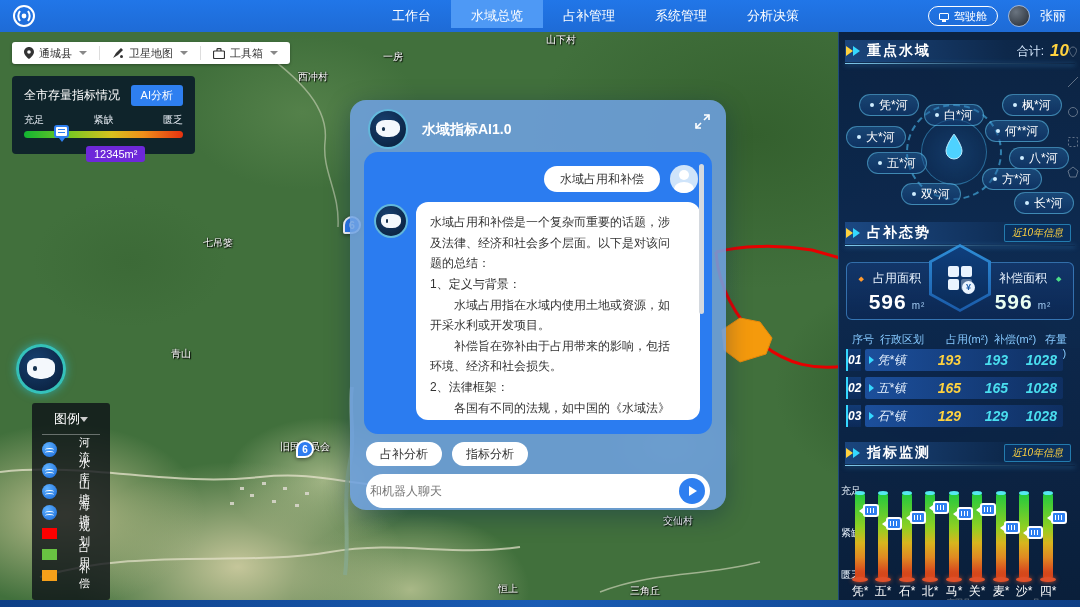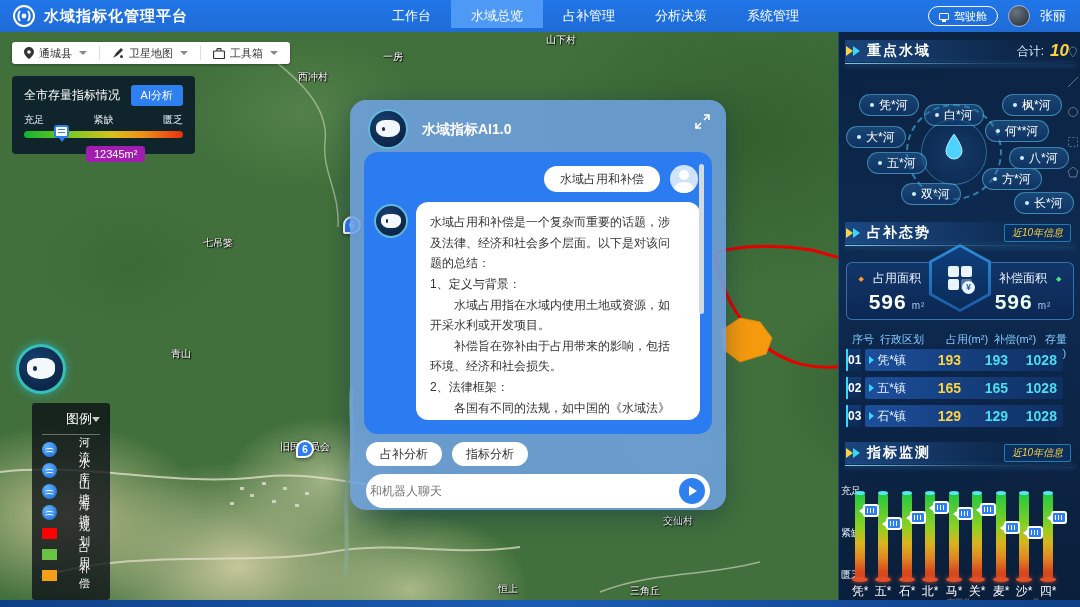--- a/index.html
+++ b/index.html
@@ -80,35 +80,35 @@
     padding:3px 10px; cursor:pointer; font-family:inherit; }
   .scale-row { display:flex; justify-content:space-between; font-size:10px; margin-top:7px; color:#e8eef5; }
   .gbar { position:relative; height:7px; border-radius:4px; margin-top:4px;
     background:linear-gradient(90deg,#12b532 0%,#7ec822 30%,#d8c01e 55%,#ef8f1a 75%,#e53210 100%); }
   .gmark { position:absolute; top:-6px; width:15px; height:13px; background:#fff; border:2px solid #2e7ff0;
     border-radius:3px; }
   .gmark::before { content:''; position:absolute; left:2px; top:2px; right:2px; height:5px;
     background:repeating-linear-gradient(180deg,#2e7ff0 0 1px,transparent 1px 3px); }
   .gmark::after { content:''; position:absolute; left:3px; bottom:-6px; border-left:3px solid transparent;
     border-right:3px solid transparent; border-top:4px solid #2e7ff0; }
-  .gval { display:inline-block; margin-top:8px; margin-left:62px; background:#a21caf; color:#fff;
+  .gval { display:inline-block; margin-top:8px; margin-left:62px; background:#6d28d9; color:#fff;
     font-size:11px; padding:2px 8px; border-radius:3px; }
 
   
   .robot { border-radius:50%; background:radial-gradient(circle at 38% 32%, #17406f, #081c38);
     position:relative; overflow:hidden; }
   .robot .face { position:absolute; left:18%; top:26%; width:64%; height:46%; background:#f4f8fc;
     border-radius:40% 40% 46% 46%; }
   .robot .face::before { content:''; position:absolute; left:22%; top:38%; width:14%; height:26%;
     background:#16324f; border-radius:2px; box-shadow:290% 0 0 #16324f; }
   .fab { position:absolute; left:16px; top:344px; width:50px; height:50px; z-index:11; cursor:pointer;
     border:3px solid rgba(60,220,205,.85); box-shadow:0 0 10px rgba(40,200,230,.6); }
   .legend { position:absolute; left:32px; top:403px; width:78px; height:197px; z-index:10;
     background:rgba(12,16,22,.78); border-radius:3px; padding:7px 10px; color:#fff; }
-  .legend-head { display:flex; align-items:center; justify-content:flex-end; font-size:13px; }
+  .legend-head { display:flex; align-items:center; justify-content:center; font-size:13px; }
   .tri-down { width:0; height:0; border-left:4px solid transparent; border-right:4px solid transparent;
     border-top:5px solid #ccc; cursor:pointer; }
   .legend hr { border:none; border-top:1px solid rgba(255,255,255,.35); margin:6px 0 4px; }
   .litem { display:flex; align-items:center; gap:22px; height:21px; font-size:11px; }
   .wicon { width:15px; height:15px; border-radius:50%; background:radial-gradient(circle at 35% 30%,#5fb2ff,#1667d8);
     position:relative; flex:0 0 auto; }
   .wicon::before { content:''; position:absolute; left:3px; top:6px; width:9px; height:3px;
     border-top:1.5px solid #fff; border-radius:50%; }
   .wicon::after { content:''; position:absolute; left:3px; top:9px; width:9px; height:3px;
     border-top:1.5px solid #fff; border-radius:50%; }
@@ -202,21 +202,21 @@
     grid-template-columns:11px 11px; grid-template-rows:11px 11px; gap:2px; }
   .hex-grid div { background:#eaf4ff; border-radius:2px; }
   .hex-coin { position:absolute; left:33px; top:37px; width:13px; height:13px; border-radius:50%;
     background:#eaf4ff; color:#1a5aa8; font-size:9px; font-weight:bold; text-align:center; line-height:13px; }
 
   .thead { position:absolute; left:7px; top:300px; width:228px; display:flex; font-size:11px; color:#86c9ff; }
   .thead span:nth-child(1){width:34px;text-align:center;} .thead span:nth-child(2){width:62px;}
   .thead span:nth-child(3){width:50px;text-align:center;} .thead span:nth-child(4){width:46px;text-align:center;}
   .thead span:nth-child(5){width:36px;text-align:center;}
   .trow { position:absolute; left:7px; width:200px; height:22px; display:flex; align-items:center;
-    font-size:12px; cursor:pointer; }
+    font-size:12px; cursor:pointer;font-style:italic; }
   .tr-0{top:317px;} .tr-1{top:345px;} .tr-2{top:373px;}
   .tno { width:30px; height:22px; background:linear-gradient(180deg,#123a74,#0c2a58); border-left:2px solid #35d8ff;
     color:#fff; font-weight:bold; font-size:12px; display:flex; align-items:center; justify-content:center; }
   .tbody-bar { flex:1; height:22px; margin-left:4px; display:flex; align-items:center;
     background:linear-gradient(90deg,#1c4f9c,#0f2f61); border-radius:2px; }
   .tdistrict { width:60px; padding-left:4px; display:flex; align-items:center; gap:3px; color:#eaf4ff; }
   .tcaret { width:0; height:0; border-top:4px solid transparent; border-bottom:4px solid transparent;
     border-left:5px solid #35d8ff; }
   .tocc { width:48px; text-align:center; color:#ffd23f; font-weight:bold; font-size:14px; }
   .tcomp { width:46px; text-align:center; color:#4adeef; font-weight:bold; font-size:14px; }
@@ -289,27 +289,26 @@
   <div class="cluster cm-0">6</div>
   <div class="cluster cm-1">6</div>
 
   <div class="header">
     <svg class="logo" viewBox="0 0 24 24">
       <circle cx="12" cy="12" r="10" fill="none" stroke="#fff" stroke-width="2"></circle>
       <path d="M8 7 C6 10 6 14 8 17" fill="none" stroke="#fff" stroke-width="2"></path>
       <path d="M16 7 C18 10 18 14 16 17" fill="none" stroke="#fff" stroke-width="2"></path>
       <circle cx="12" cy="12" r="2.4" fill="#fff"></circle>
     </svg>
-    <span class="app-title">水域指标化管理平台</span>
     <div class="nav">
       <div class="nav-tab">工作台</div>
       <div class="nav-tab active">水域总览</div>
       <div class="nav-tab">占补管理</div>
+      <div class="nav-tab">系统管理</div>
       <div class="nav-tab">分析决策</div>
-      <div class="nav-tab">系统管理</div>
     </div>
     <div class="header-right">
       <div class="cockpit">
         <span class="scr"></span>
         <span>驾驶舱</span>
       </div>
       <div class="uavatar"></div>
       <span class="uname">张丽</span>
     </div>
   </div>

